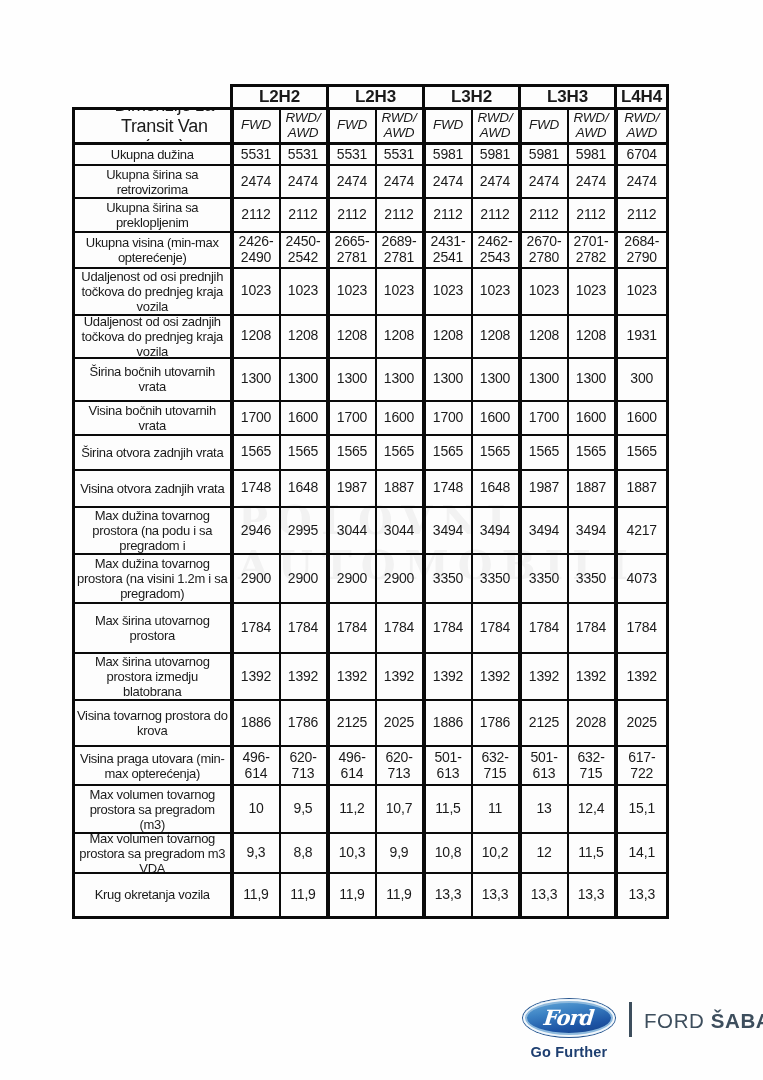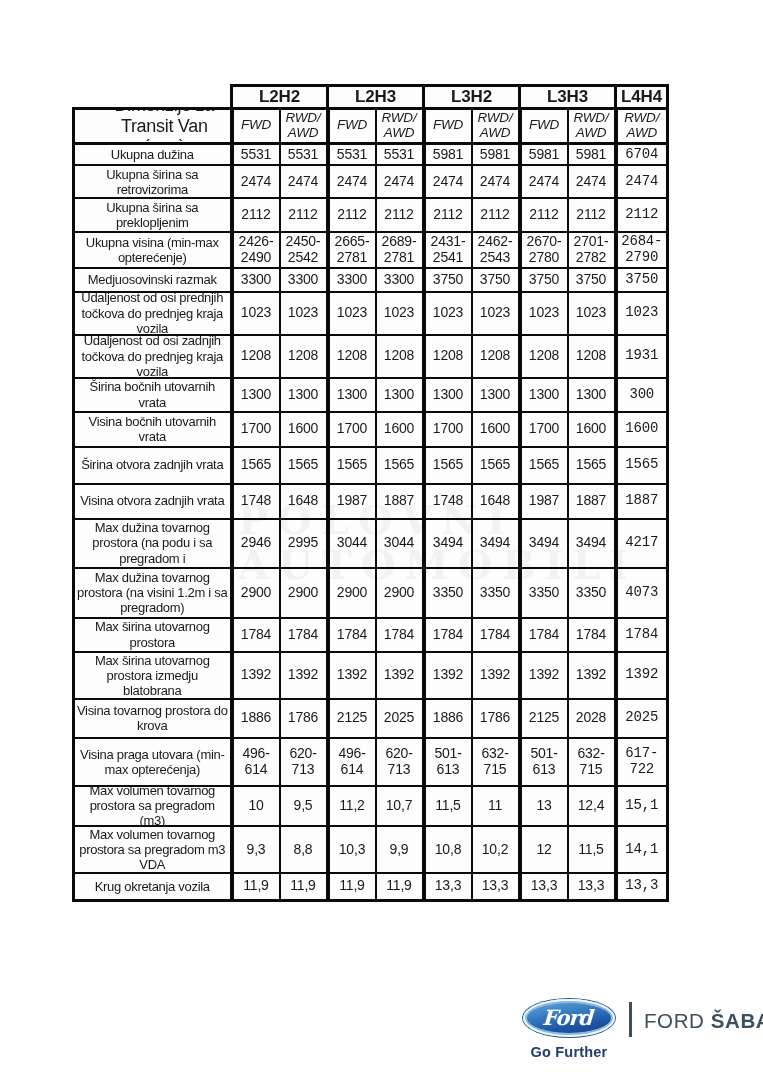--- a/index.html
+++ b/index.html
@@ -52,21 +52,21 @@
     display:flex; align-items:center; justify-content:center;
     text-align:center; overflow:hidden;
     font-size:13px; line-height:1.16; letter-spacing:-0.3px;
   }
   .val {
     border:2px solid #0a0a0a;
     text-align:center; vertical-align:middle;
     font-size:14px; line-height:1.12; padding:1px 2px;
   }
   .val.thick-r { border-right-width:4px; }
-  .val.last { border-right-width:3px;font-family:Liberation Mono, monospace; }
+  .val.last { border-right-width:3px; }
 
   thead tr:nth-child(1){ height:20px; }
   thead tr:nth-child(2){ height:32px; }
   tbody tr:nth-child(1){height:22px} tbody tr:nth-child(2){height:33px}
   tbody tr:nth-child(3){height:34px} tbody tr:nth-child(4){height:24px}
   tbody tr:nth-child(5){height:24px} tbody tr:nth-child(6){height:43px}
   tbody tr:nth-child(7){height:43px} tbody tr:nth-child(8){height:34px}
   tbody tr:nth-child(9){height:35px} tbody tr:nth-child(10){height:37px}
   tbody tr:nth-child(11){height:35px} tbody tr:nth-child(12){height:49px}
   tbody tr:nth-child(13){height:50px} tbody tr:nth-child(14){height:34px}
@@ -208,34 +208,20 @@
           <td class="val">2665-2781</td>
           <td class="val thick-r">2689-2781</td>
           <td class="val">2431-2541</td>
           <td class="val thick-r">2462-2543</td>
           <td class="val">2670-2780</td>
           <td class="val thick-r">2701-2782</td>
           <td class="val last">2684-2790</td>
         </tr>
         <tr>
           <td class="lbl-cell">
-            <div class="lblwrap">Medjuosovinski razmak</div>
-          </td>
-          <td class="val">3300</td>
-          <td class="val thick-r">3300</td>
-          <td class="val">3300</td>
-          <td class="val thick-r">3300</td>
-          <td class="val">3750</td>
-          <td class="val thick-r">3750</td>
-          <td class="val">3750</td>
-          <td class="val thick-r">3750</td>
-          <td class="val last">3750</td>
-        </tr>
-        <tr>
-          <td class="lbl-cell">
             <div class="lblwrap">Udaljenost od osi prednjih točkova do prednjeg kraja vozila</div>
           </td>
           <td class="val">1023</td>
           <td class="val thick-r">1023</td>
           <td class="val">1023</td>
           <td class="val thick-r">1023</td>
           <td class="val">1023</td>
           <td class="val thick-r">1023</td>
           <td class="val">1023</td>
           <td class="val thick-r">1023</td>

